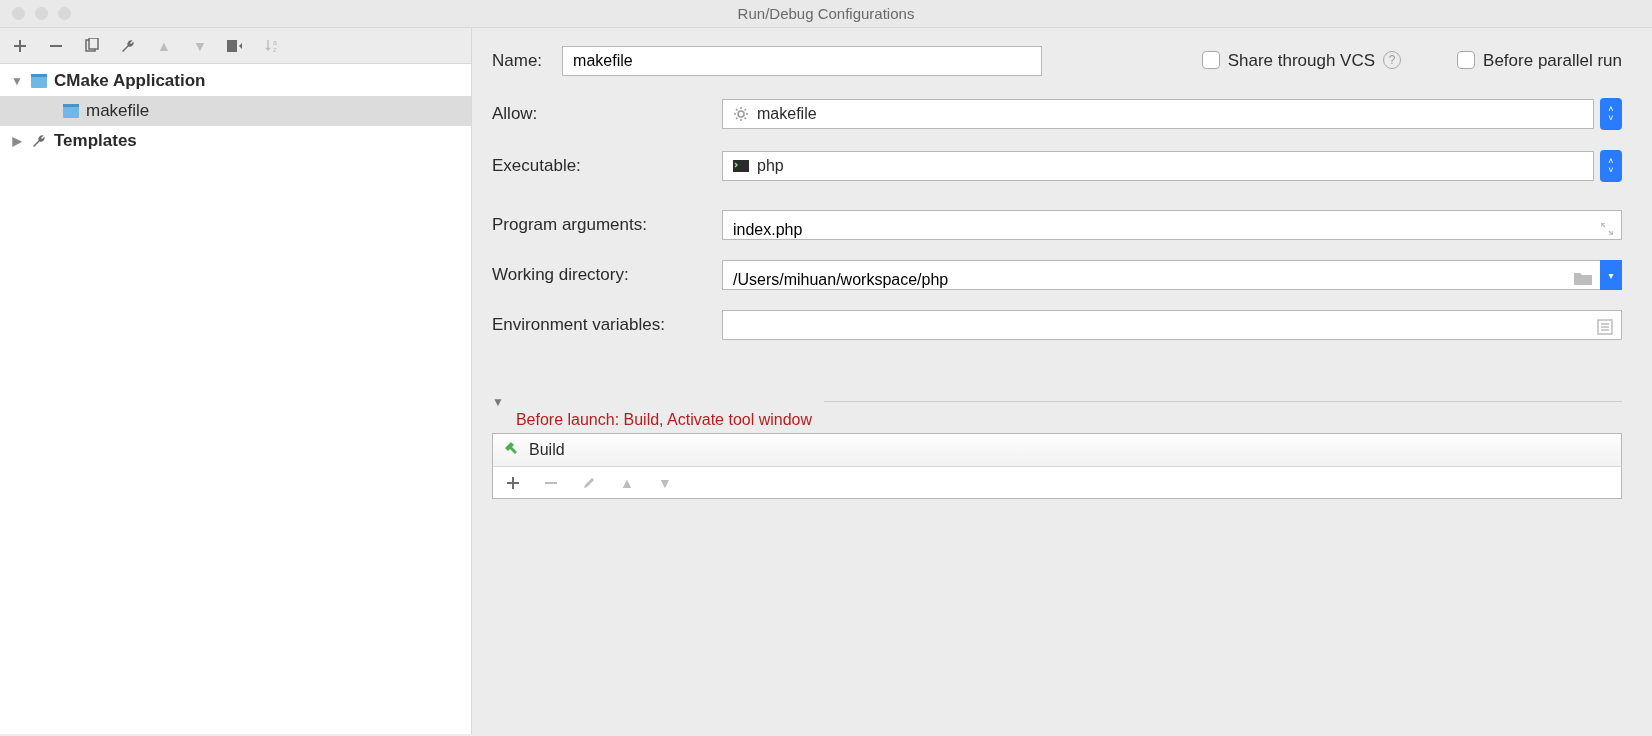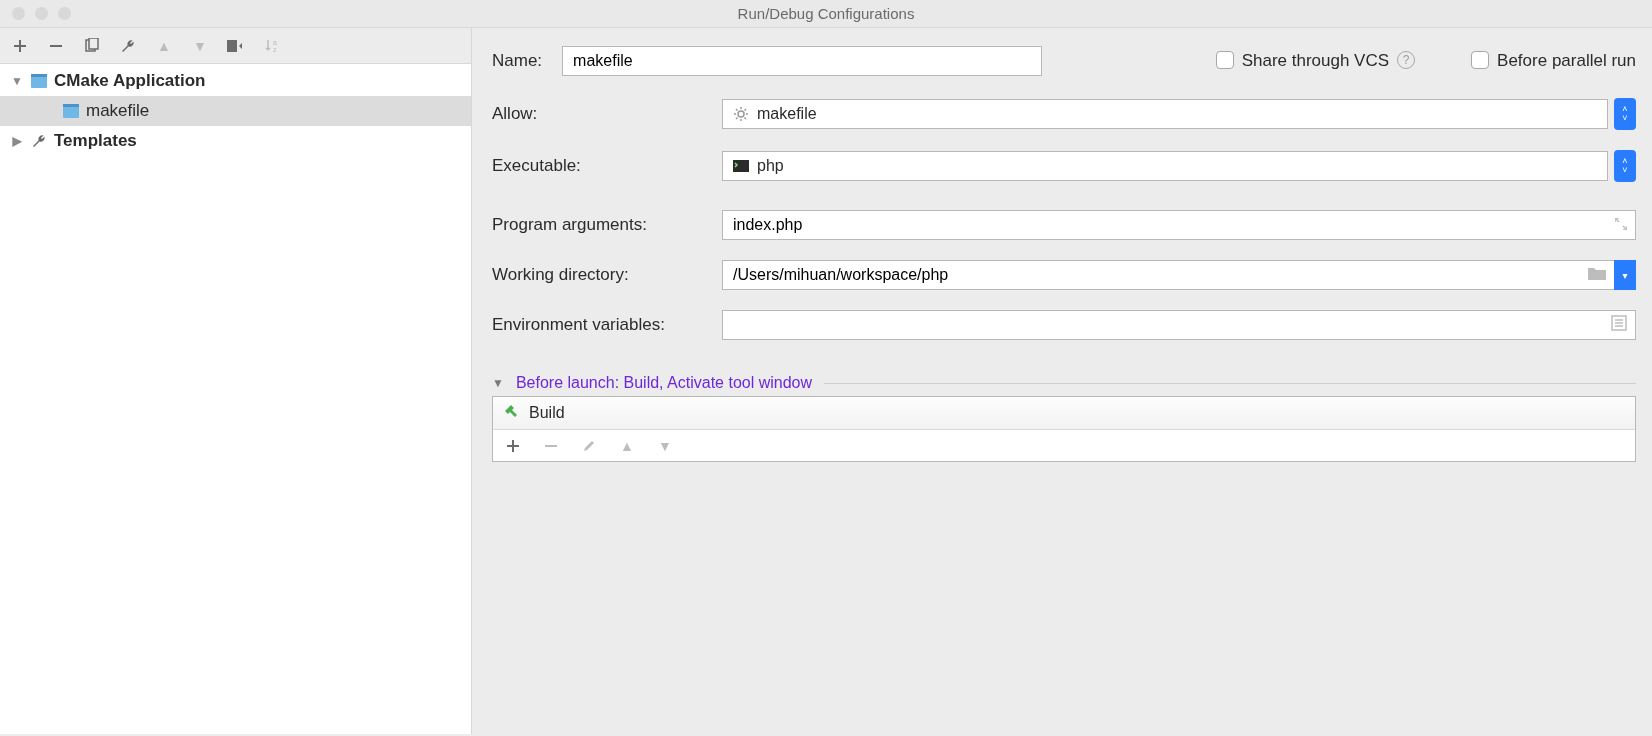--- a/index.html
+++ b/index.html
@@ -48,21 +48,21 @@
 .left-panel {
   width: 472px;
   border-right: 1px solid #d8d8d8;
   background: #ffffff;
   display: flex;
   flex-direction: column;
 }
 .right-panel {
   flex: 1;
   background: #ececec;
-  padding: 18px 16px 18px 20px;
+  padding: 18px 30px 18px 20px;
 }
 
 
 .left-toolbar {
   height: 36px;
   background: #ececec;
   border-bottom: 1px solid #d8d8d8;
   display: flex;
   align-items: center;
   padding: 0 10px;
@@ -168,21 +168,21 @@
 .help-circle {
   width:18px;height:18px;border-radius:50%;border:1px solid #a8a8a8;color:#9a9a9a;
   display:inline-flex;align-items:center;justify-content:center;font-size:12px;
 }
 
 
 .section-header {
   display:flex; align-items:center; gap:12px; margin-top: 34px; margin-bottom: 4px;
 }
 .section-header .chevron { color:#7a7a7a; font-size:12px; }
-.section-header .label { font-size:16px; color:#6d28d9; }
+.section-header .label { font-size:16px; color:#b91c1c;margin-top:37px; }
 .section-header .rule { flex:1; height:1px; background:#cfcfcf; }
 
 
 .bl-list {
   border:1px solid #b8b8b8; background:#fff;
 }
 .bl-item {
   height:32px; display:flex; align-items:center; gap:10px; padding:0 10px;
   background: linear-gradient(#fdfdfd,#f2f2f2);
   font-size:16px;
@@ -199,21 +199,21 @@
 }
 
 .folder-icon-svg { width:18px;height:14px; fill:#bdbdbd; }
 .list-icon-svg { width:16px;height:16px; stroke:#bdbdbd; fill:none; }
 
 .row1-wrap { display:flex; align-items:center; gap:36px; }
 .name-group { display:flex; align-items:center; gap:20px; }
 .name-group .form-label { width:auto; }
 .name-input { width: 480px; }
 
-.field-relative { position: relative; }
+.field-relative { position: relative; align-items: flex-end; }
 </style>
 </head>
 <body>
 
 <div class="titlebar">
   <div class="traffic-lights">
     <div class="traffic-light"></div>
     <div class="traffic-light"></div>
     <div class="traffic-light"></div>
   </div>

